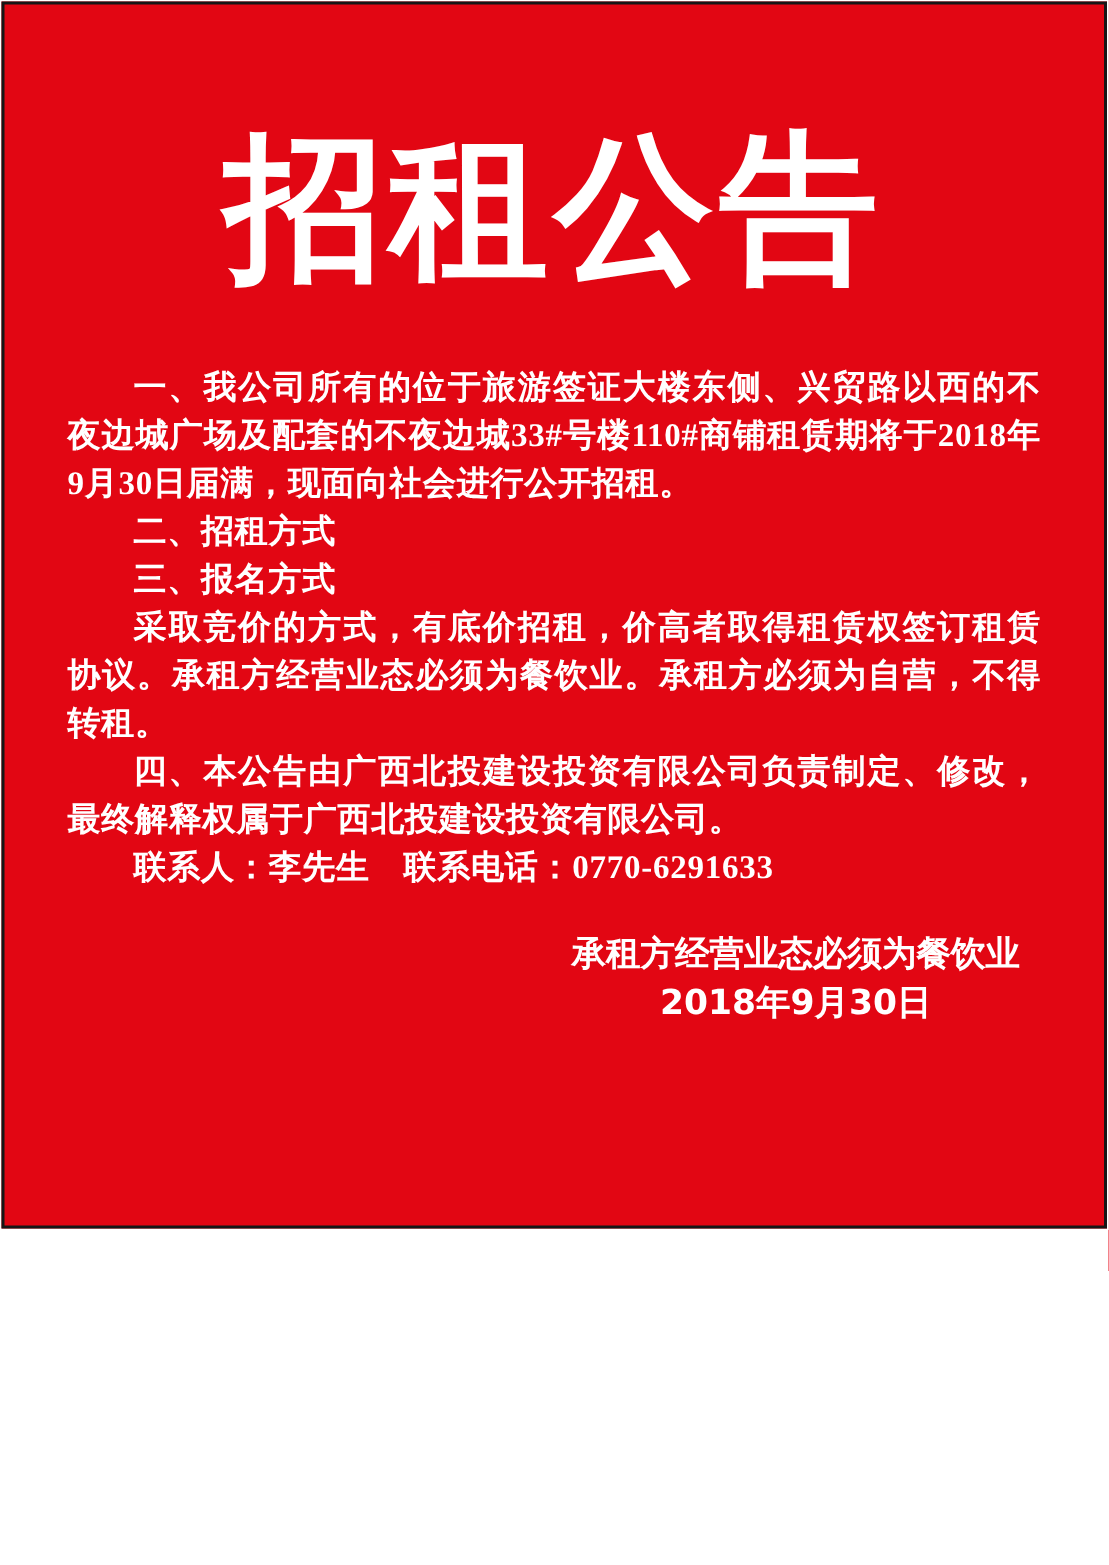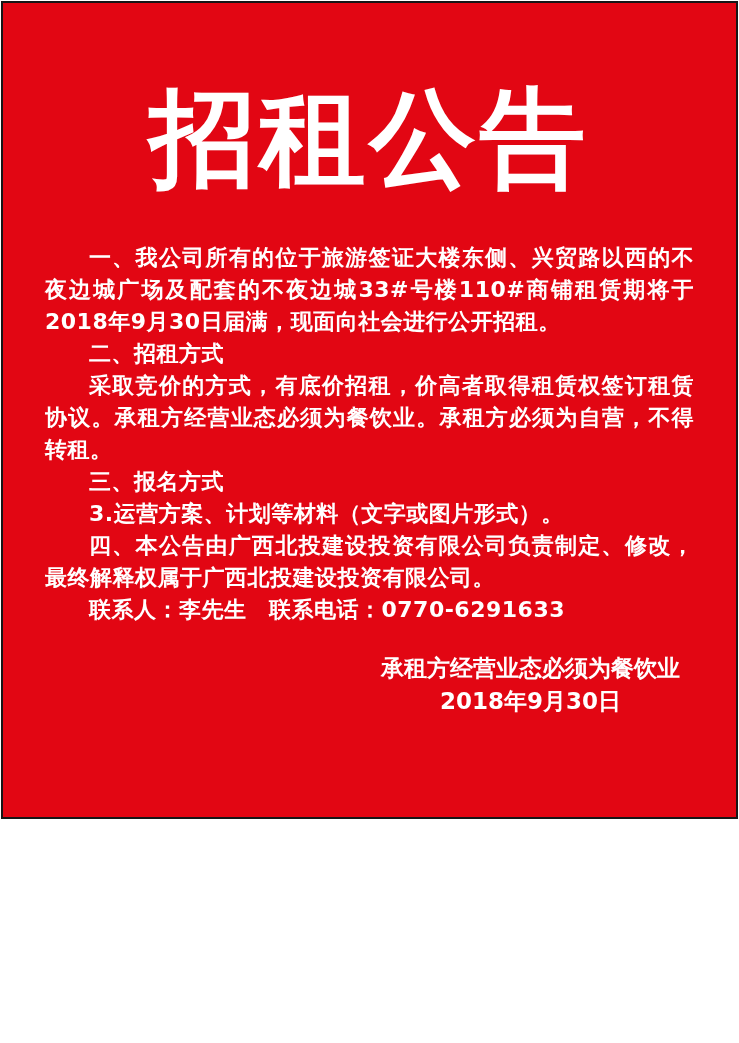--- a/index.html
+++ b/index.html
@@ -39,20 +39,21 @@
     font-size: 22px;
     font-weight: bold;
     line-height: 32px;
     letter-spacing: 0.5px;
     text-align: justify;
     text-justify: inter-character;
   }
   .body-text p {
     text-indent: 2em;
     margin: 0;
+    font-family: Liberation Serif, serif;
   }
   .signature {
     margin-top: 26px;
     text-align: right;
     padding-right: 14px;
   }
   .signature-inner {
     display: inline-block;
     text-align: center;
     font-size: 23px;
@@ -64,23 +65,22 @@
 <body>
 
 <div class="page">
   <div class="poster">
 
     <h1 class="poster-title">招租公告</h1>
 
     <div class="body-text">
       <p>一、我公司所有的位于旅游签证大楼东侧、兴贸路以西的不夜边城广场及配套的不夜边城33#号楼110#商铺租赁期将于2018年9月30日届满，现面向社会进行公开招租。</p>
       <p>二、招租方式</p>
+      <p>三、报名方式</p>
       <p>采取竞价的方式，有底价招租，价高者取得租赁权签订租赁协议。承租方经营业态必须为餐饮业。承租方必须为自营，不得转租。</p>
-      <p>三、报名方式</p>
-      <p>3.运营方案、计划等材料（文字或图片形式）。</p>
       <p>四、本公告由广西北投建设投资有限公司负责制定、修改，最终解释权属于广西北投建设投资有限公司。</p>
       <p>联系人：李先生　联系电话：0770-6291633</p>
     </div>
 
     <div class="signature">
       <div class="signature-inner">
         <div>承租方经营业态必须为餐饮业</div>
         <div>2018年9月30日</div>
       </div>
     </div>

